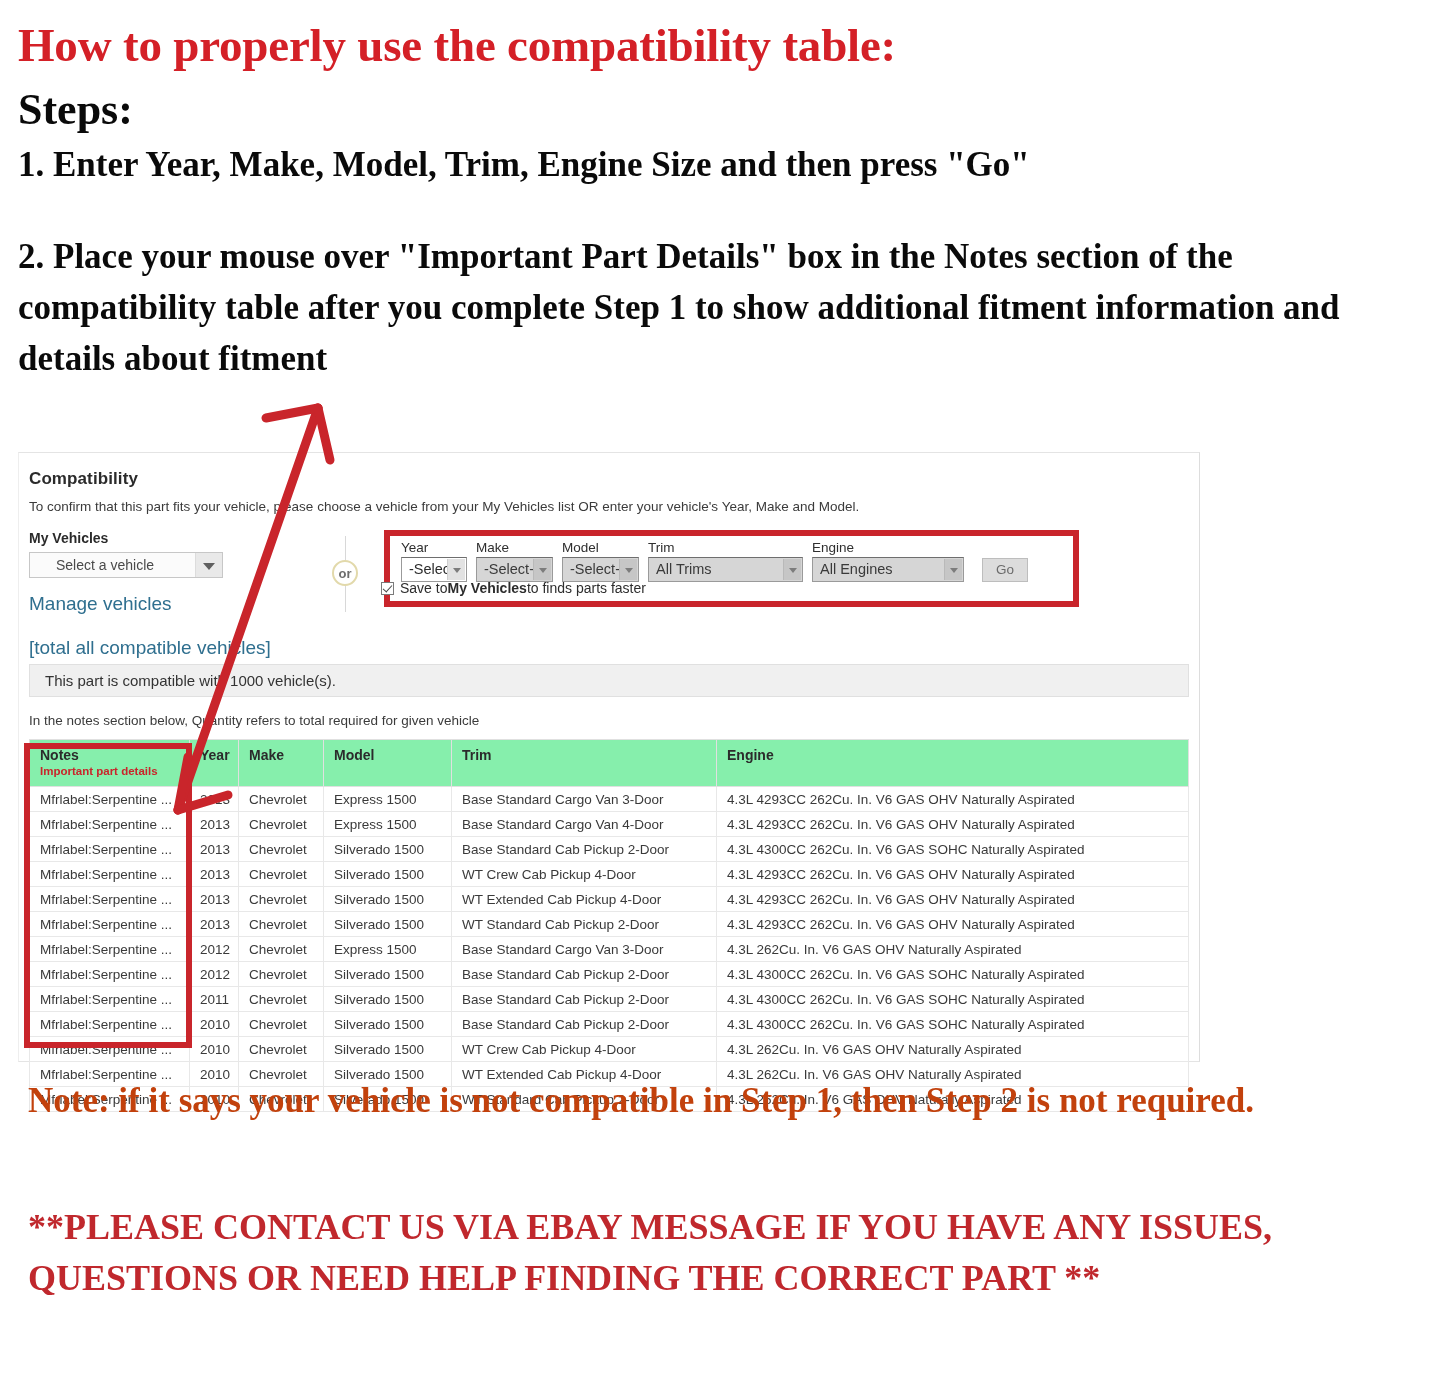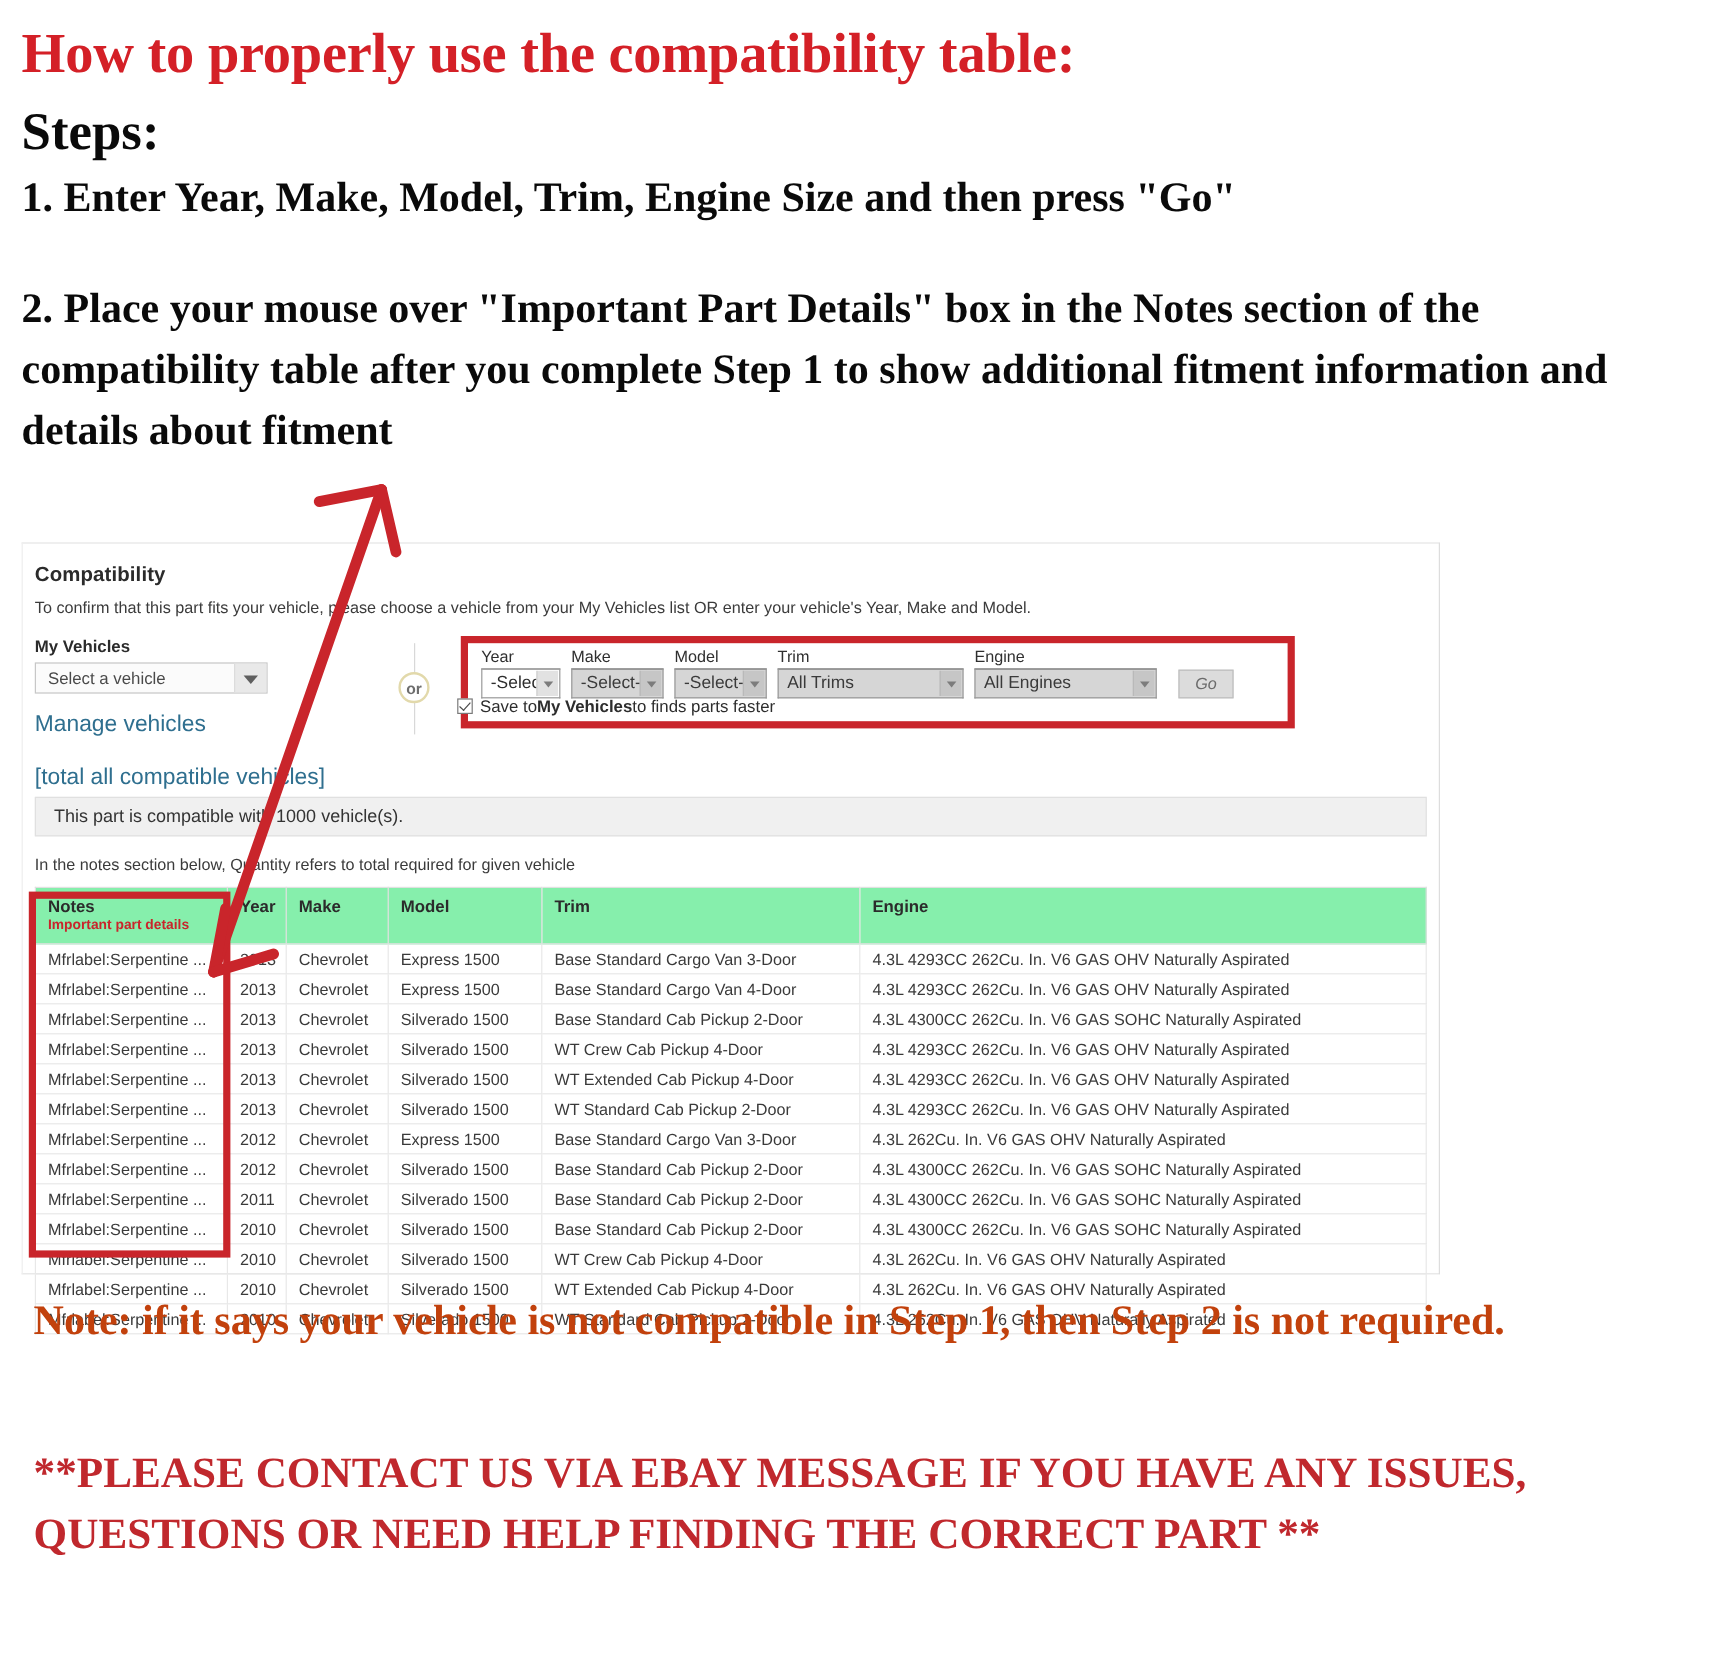--- a/index.html
+++ b/index.html
@@ -104,21 +104,21 @@
   .vehicle-select {
     width: 194px;
     height: 26px;
     border: 1px solid #c7c7c7;
     background: #fbfbfb;
     box-sizing: border-box;
     position: relative;
     font-size: 14px;
     color: #4a4a4a;
     line-height: 24px;
-    padding-left: 10px;
+    padding-left: 26px;
   }
   .vehicle-select .caret {
     position: absolute;
     right: 0;
     top: 0;
     width: 26px;
     height: 24px;
     background: #e9e9e9;
     border-left: 1px solid #dcdcdc;
   }
@@ -242,21 +242,20 @@
     width: 46px;
     height: 24px;
     background: #dcdcdc;
     border: 1px solid #bdbdbd;
     color: #6b6b6b;
     font-size: 13.5px;
     text-align: center;
     line-height: 22px;
     box-sizing: border-box;
     margin-left: 9px;
-    font-style: italic;
   }
 
   .save-row {
     position: absolute;
     left: 352px;
     top: 50px;
     display: flex;
     align-items: center;
     font-size: 14px;
     color: #2d2d2d;

